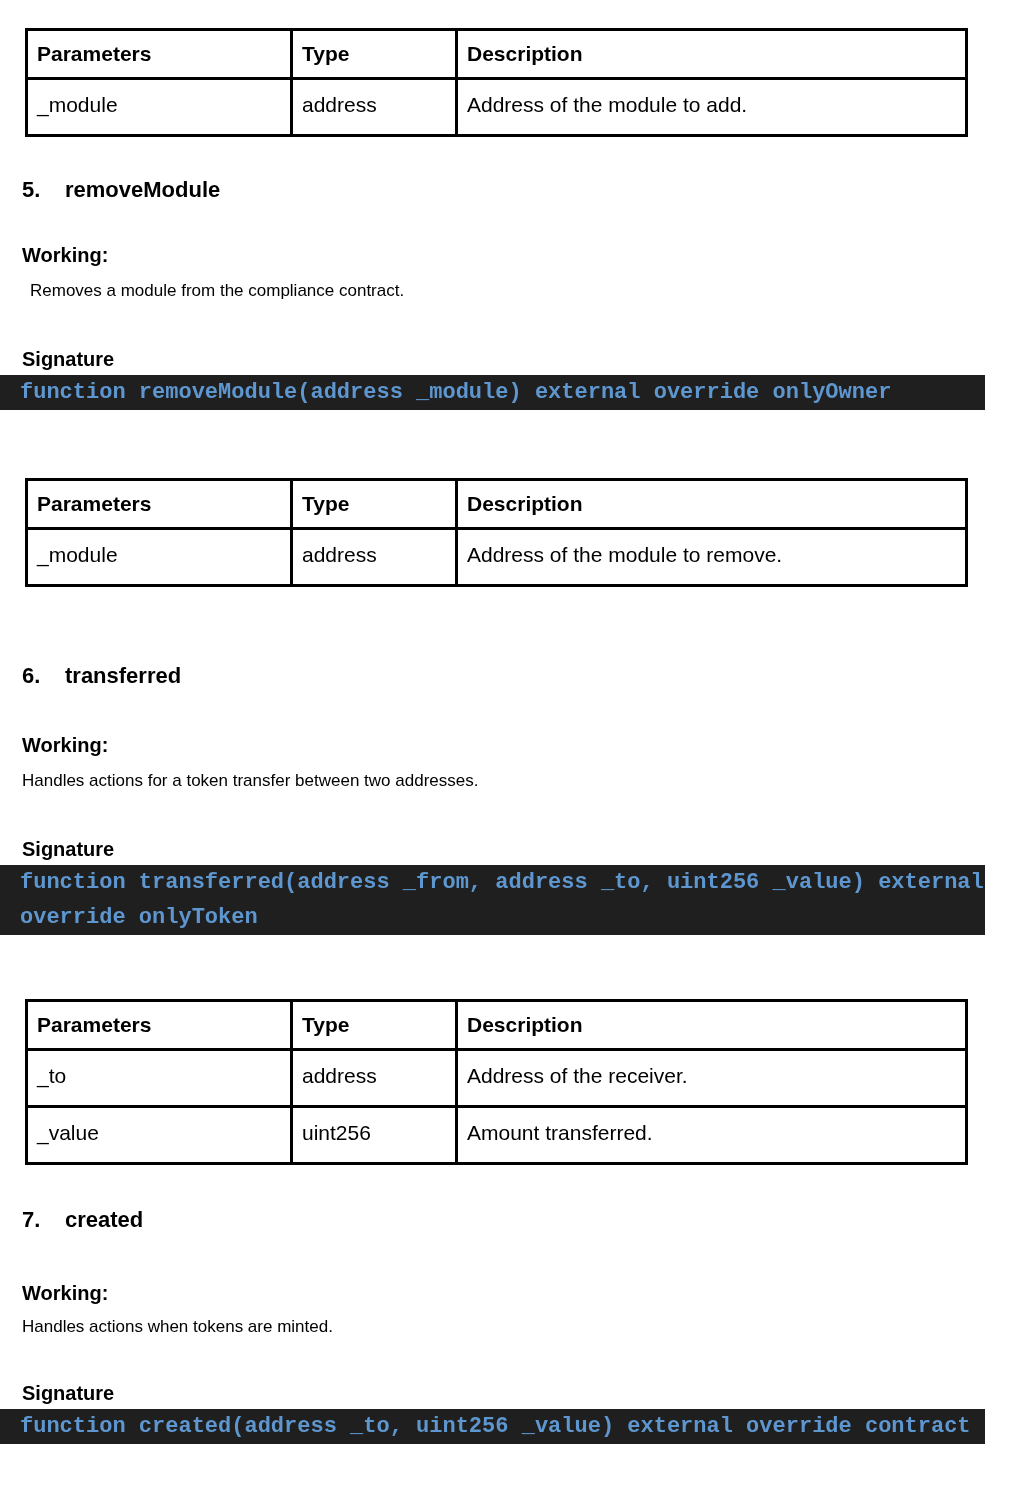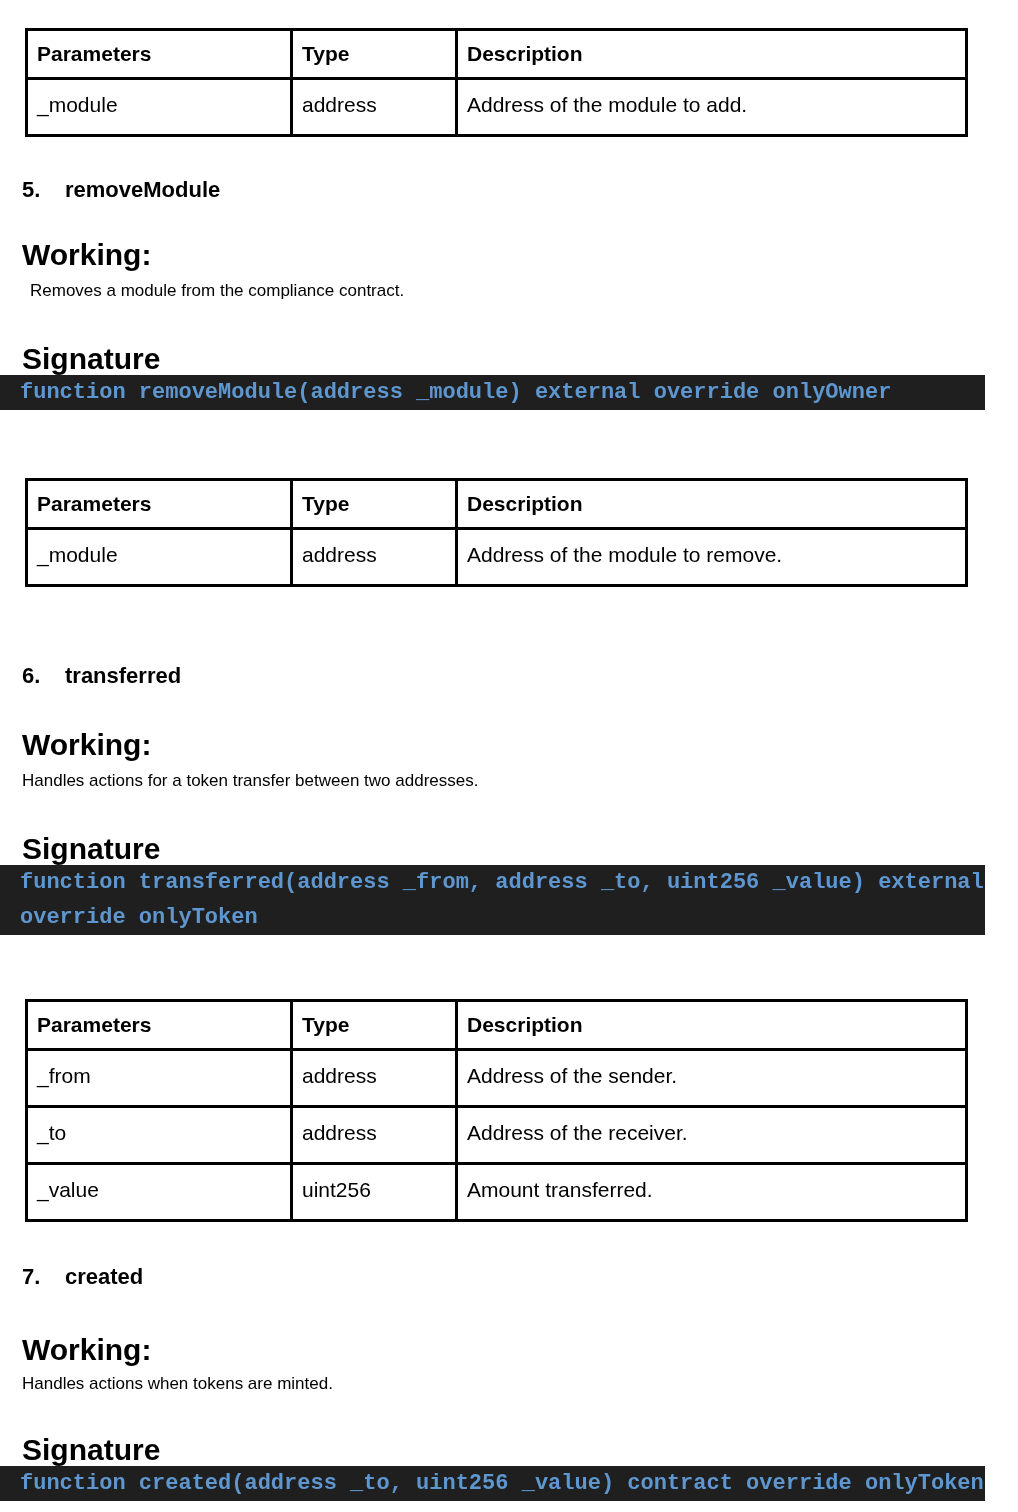--- a/index.html
+++ b/index.html
@@ -38,21 +38,21 @@
   .col-param { width: 265px; }
   .col-type  { width: 165px; }
 
   .heading {
     font-size: 22px; line-height: 26px; font-weight: bold;
     margin: 0 0 0 22px;
   }
   .heading .num { display: inline-block; min-width: 43px; }
 
   .label {
-    font-size: 30px; line-height: 24px; font-weight: bold;
+    font-size: 20px; line-height: 24px; font-weight: bold;
     margin: 0 0 0 22px;
   }
   .body-text {
     font-size: 17px; line-height: 24px;
     margin: 0 0 0 22px;
   }
   .body-text.indent { margin-left: 30px; }
 
   .code {
     width: 985px;
@@ -159,40 +159,35 @@
       </colgroup>
     <thead>
       <tr>
         <th>Parameters</th>
         <th>Type</th>
         <th>Description</th>
       </tr>
     </thead>
     <tbody>
       <tr>
-        <td>_from</td>
-        <td>address</td>
-        <td>Address of the sender.</td>
-      </tr>
-      <tr>
         <td>_to</td>
         <td>address</td>
         <td>Address of the receiver.</td>
       </tr>
       <tr>
         <td>_value</td>
         <td>uint256</td>
         <td>Amount transferred.</td>
       </tr>
     </tbody>
   </table>
 
   <h2 class="heading mt42"><span class="num">7.</span><span>created</span></h2>
 
   <p class="label mt48">Working:</p>
   <p class="body-text mt10">Handles actions when tokens are minted.</p>
 
   <p class="label mt42">Signature</p>
   <div class="code mt4">
-    <div class="code-line">function created(address _to, uint256 _value) contract override onlyToken</div>
+    <div class="code-line">function created(address _to, uint256 _value) external override contract</div>
   </div>
 
 </div>
 
 </body></html>

